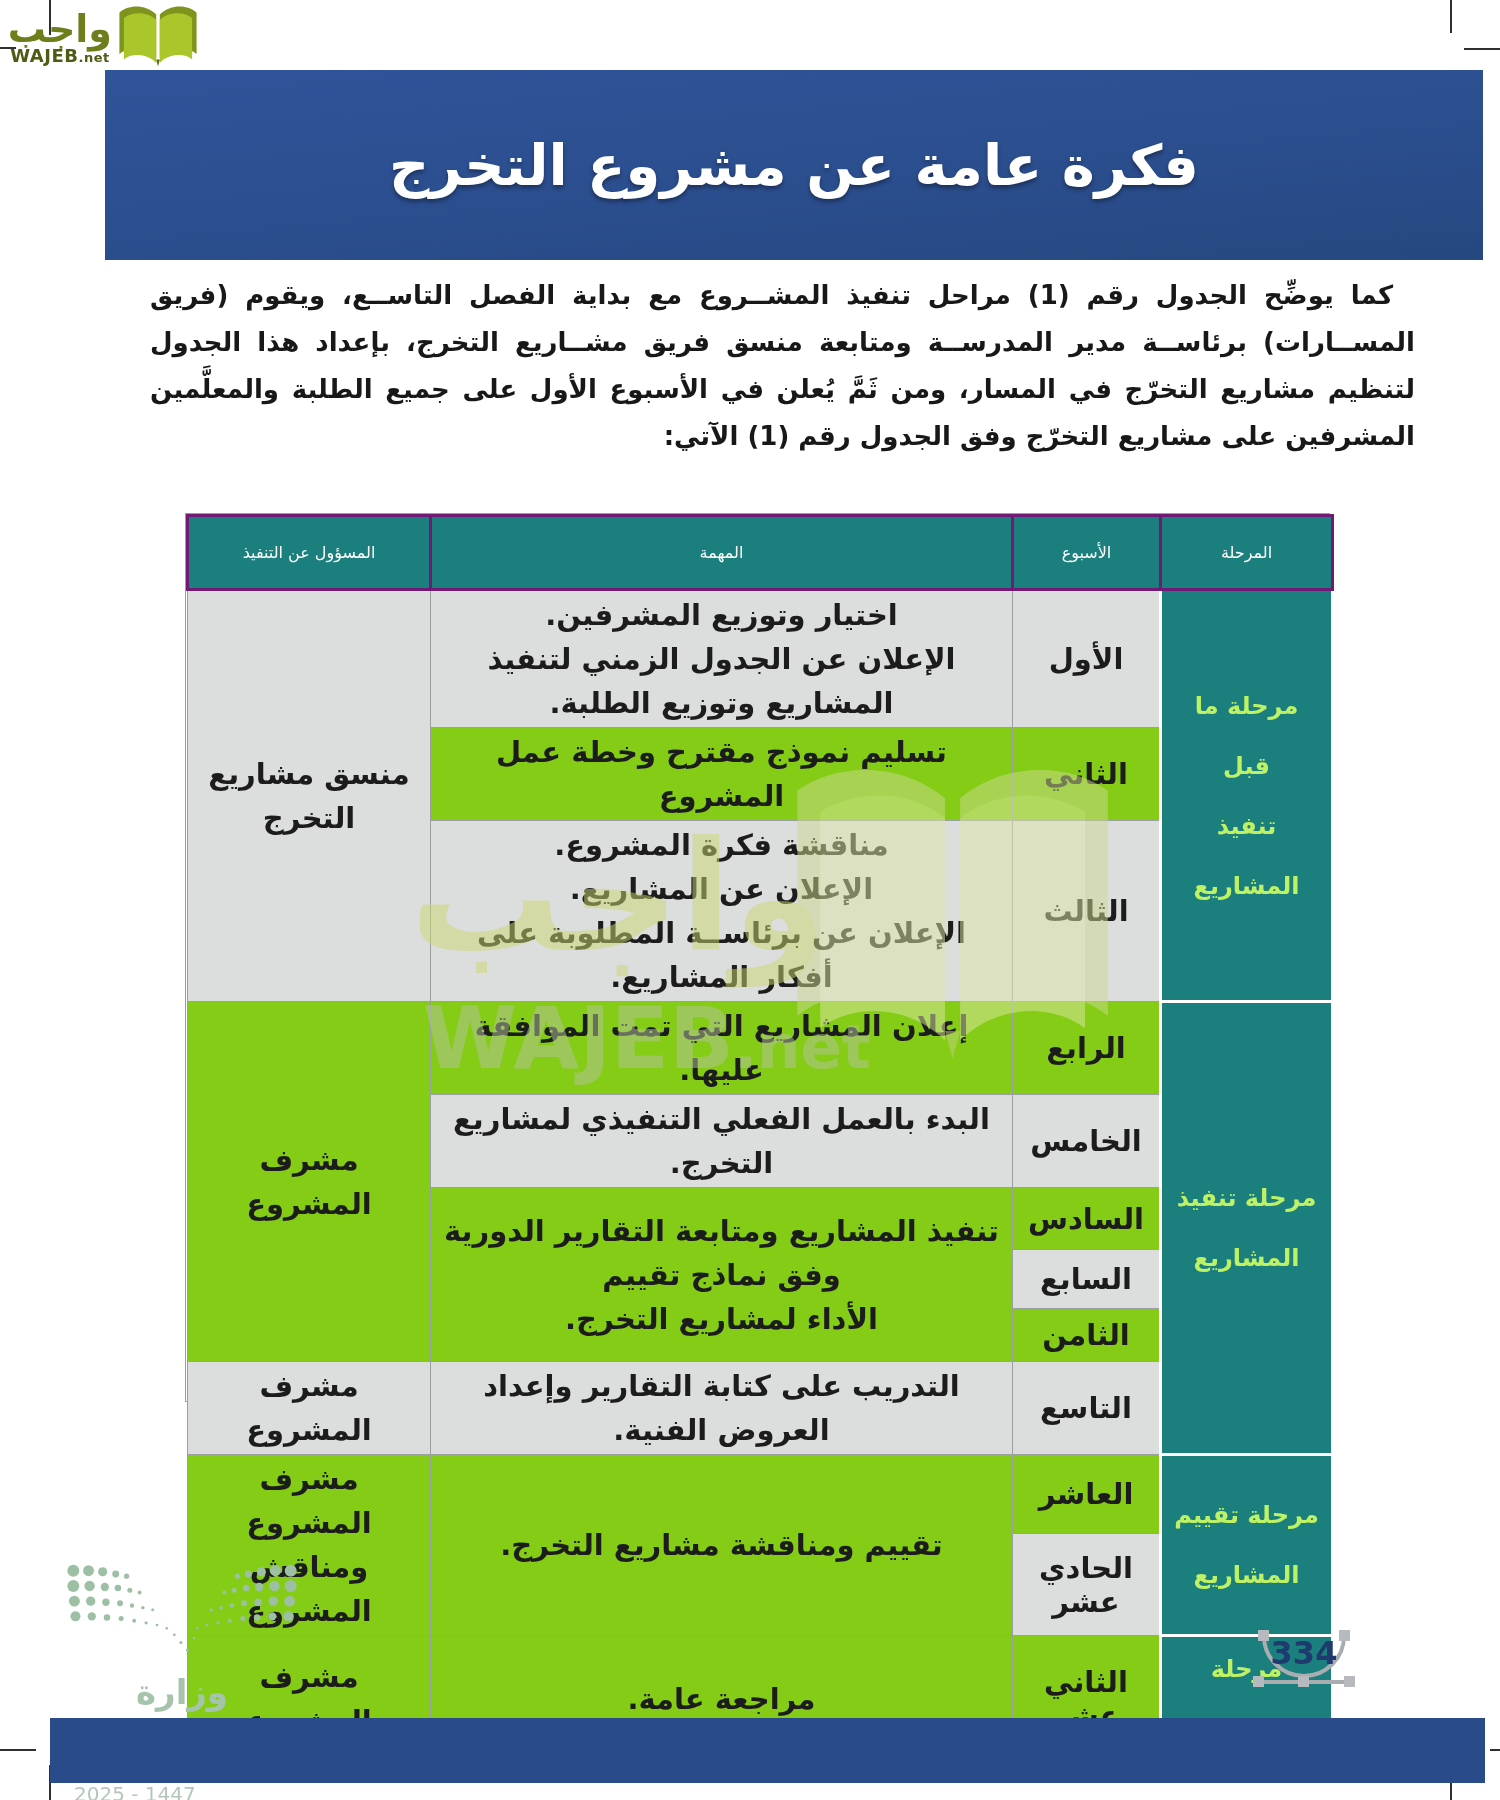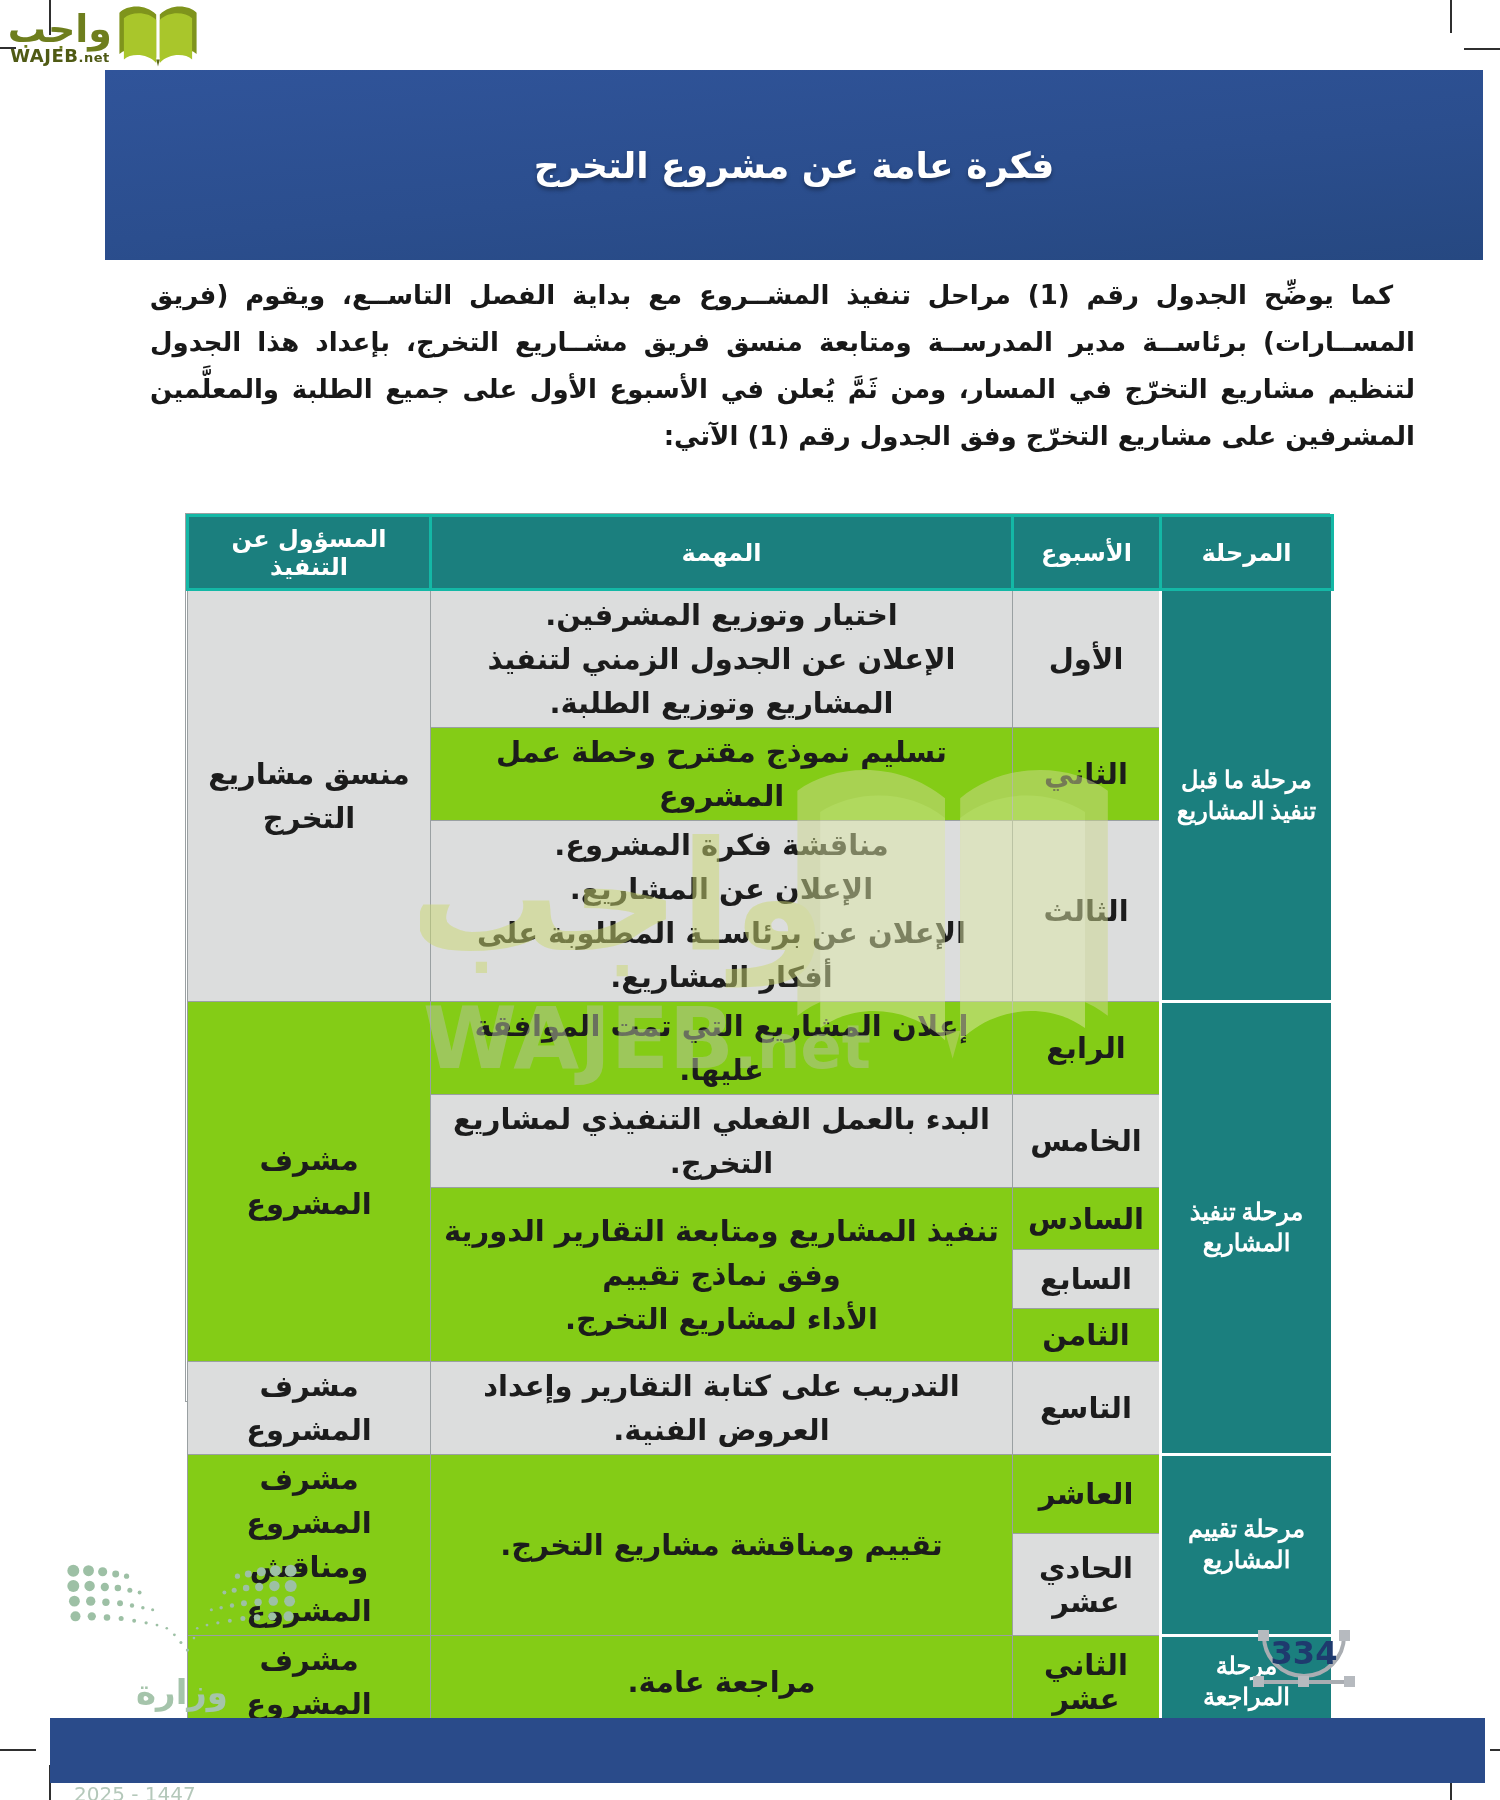--- a/index.html
+++ b/index.html
@@ -11,36 +11,36 @@
   .wajeb{position:absolute;left:8px;top:2px;width:200px;height:72px;display:flex;flex-direction:row;}
   .wajeb-txt{width:104px;text-align:center;direction:rtl;}
   .wajeb-ar{font-size:38px;font-weight:bold;color:#6e7e1d;line-height:38px;margin-top:8px;}
   .wajeb-en{font-size:18px;font-weight:bold;color:#4f5a14;line-height:16px;letter-spacing:.5px;}
   .wajeb-en .net{font-size:13px;}
   .wajeb-book{width:92px;height:70px;}
   
   .banner{position:absolute;left:105px;top:70px;width:1378px;height:190px;
           background:linear-gradient(175deg,#30549a 0%,#2b4e8e 55%,#264881 100%);
           display:flex;align-items:center;justify-content:center;}
-  .banner h1{margin:0;color:#ffffff;font-size:36px;font-weight:bold;
+  .banner h1{margin:0;color:#ffffff;font-size:56px;font-weight:bold;
              text-shadow:0 3px 4px rgba(0,0,0,.35);direction:rtl;}
   
   .intro{position:absolute;left:150px;top:272px;width:1265px;direction:rtl;
          text-align:justify;text-align-last:right;font-size:26px;font-weight:bold;
          color:#181818;line-height:47px;text-indent:22px;}
   
   .table-wrap{position:absolute;left:185px;top:513px;width:1145px;height:889px;
               border:1px solid #9aa0a2;box-sizing:border-box;}
   table.sched{width:100%;height:100%;border-collapse:collapse;table-layout:fixed;direction:rtl;}
-  .sched th{background:#1b7f7e;color:#fff;font-size:24px;font-weight:bold;
-            border:3px solid #14b8a6;}
+  .sched th{background:#1b7f7e;color:#fff;font-size:16px;font-weight:normal;
+            border:3px solid #701a75;}
   .sched td{font-size:29px;font-weight:bold;color:#1c1c1c;text-align:center;
             vertical-align:middle;border:1px solid #9aa0a2;padding:2px 8px;}
-  .sched td.phase{background:#1b7f7e;color:#ffffff;border:3px solid #ffffff;
-                  font-size:24px;line-height:31px;white-space:pre-line;font-family:Liberation Serif, serif;}
+  .sched td.phase{background:#1b7f7e;color:#bef264;border:3px solid #ffffff;
+                  font-size:24px;line-height:60px;white-space:pre-line;}
   .sched td.g{background:#dcdddd;}
   .sched td.l{background:#84cc16;}
   .sched td.task{line-height:44px;white-space:pre-line;}
   .sched td.resp{line-height:44px;white-space:pre-line;}
   
   .watermark{position:absolute;left:420px;top:745px;width:700px;opacity:.5;pointer-events:none;z-index:5;}
   
   .ministry{position:absolute;left:62px;top:1562px;width:240px;color:#a5c4ab;}
   .ministry .ar{font-size:34px;font-weight:bold;direction:rtl;text-align:center;
                 color:#a5c4ab;margin-top:6px;letter-spacing:1px;}

